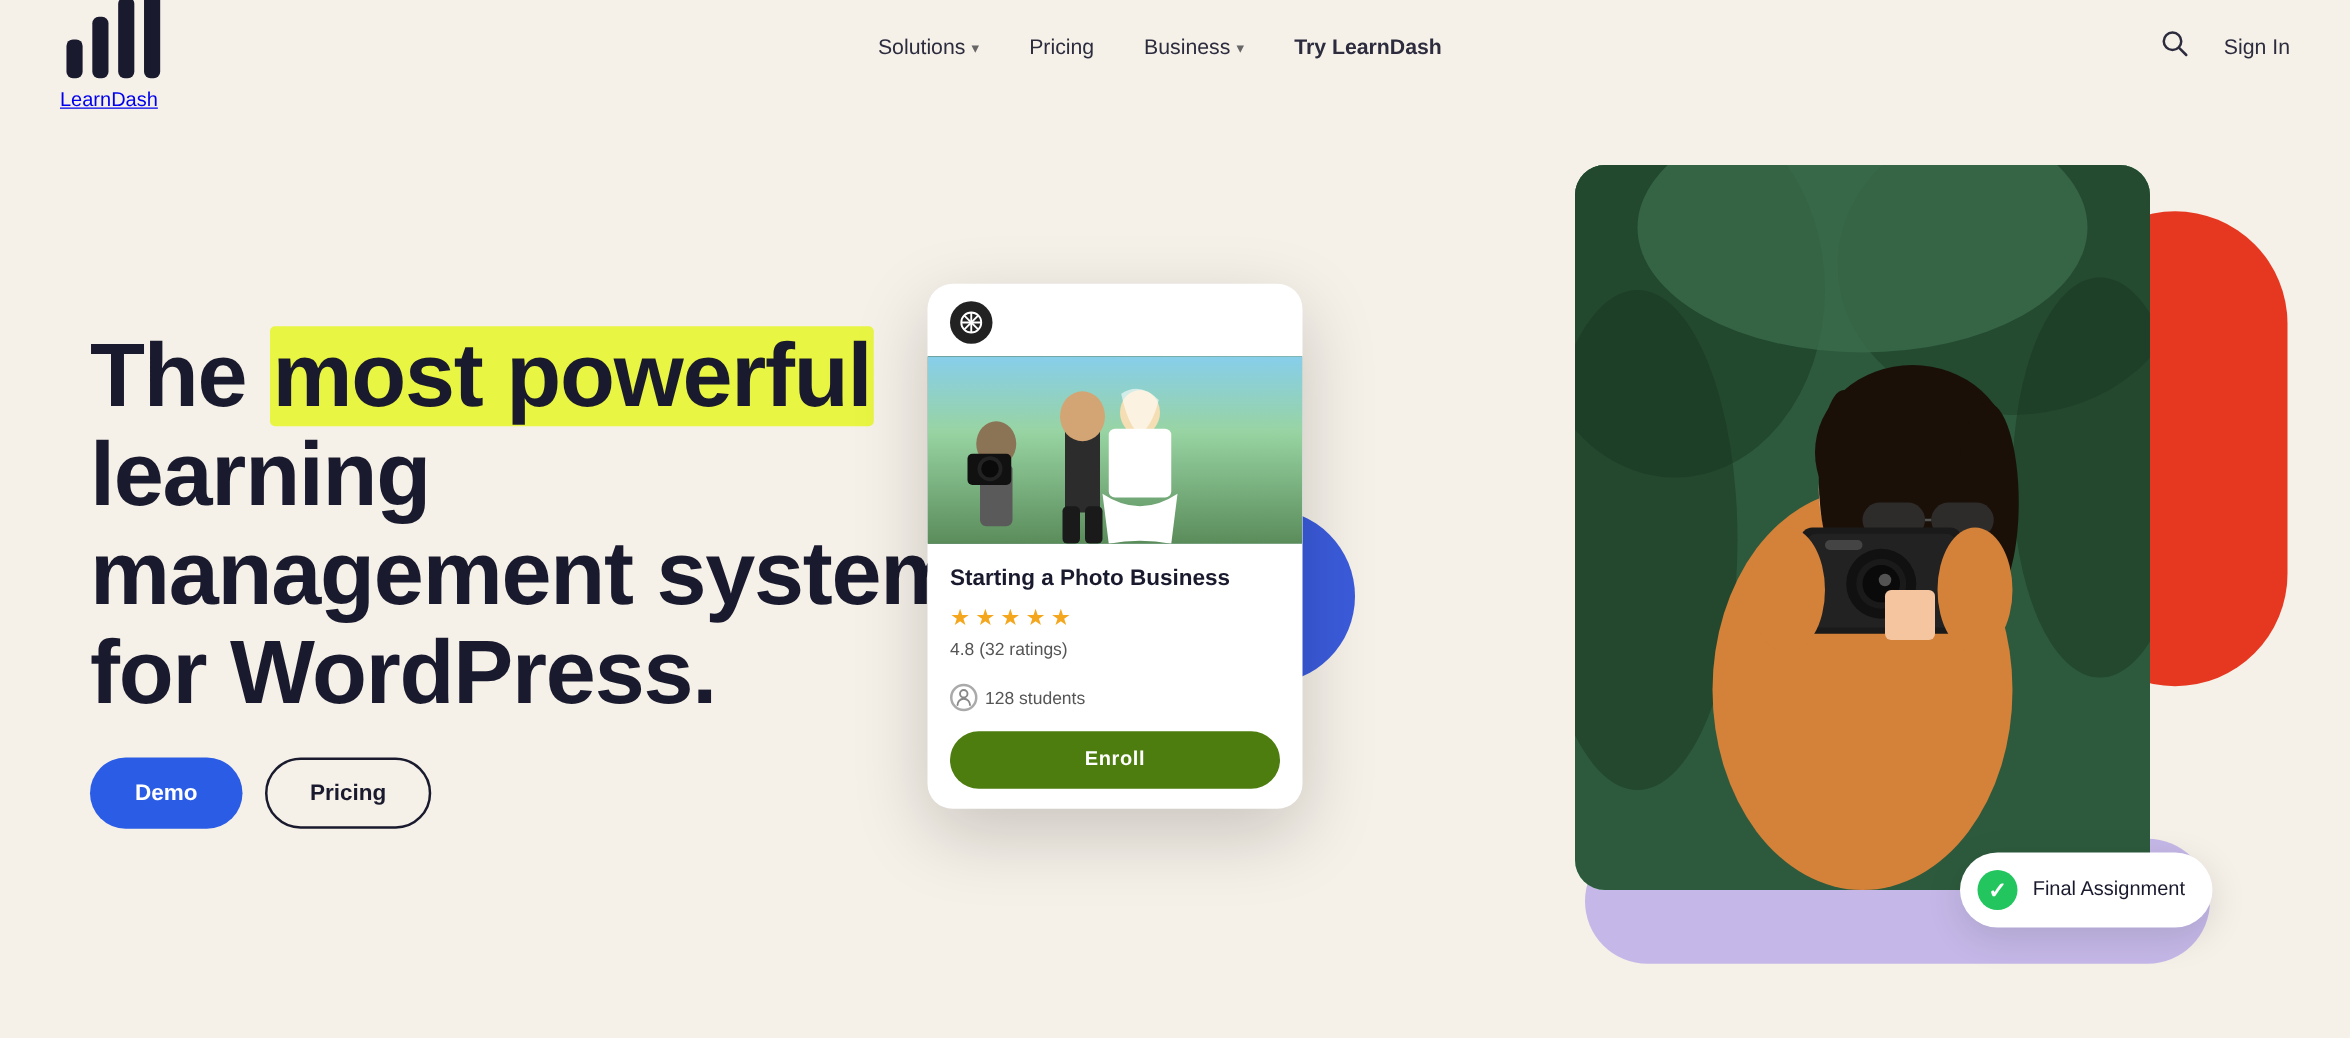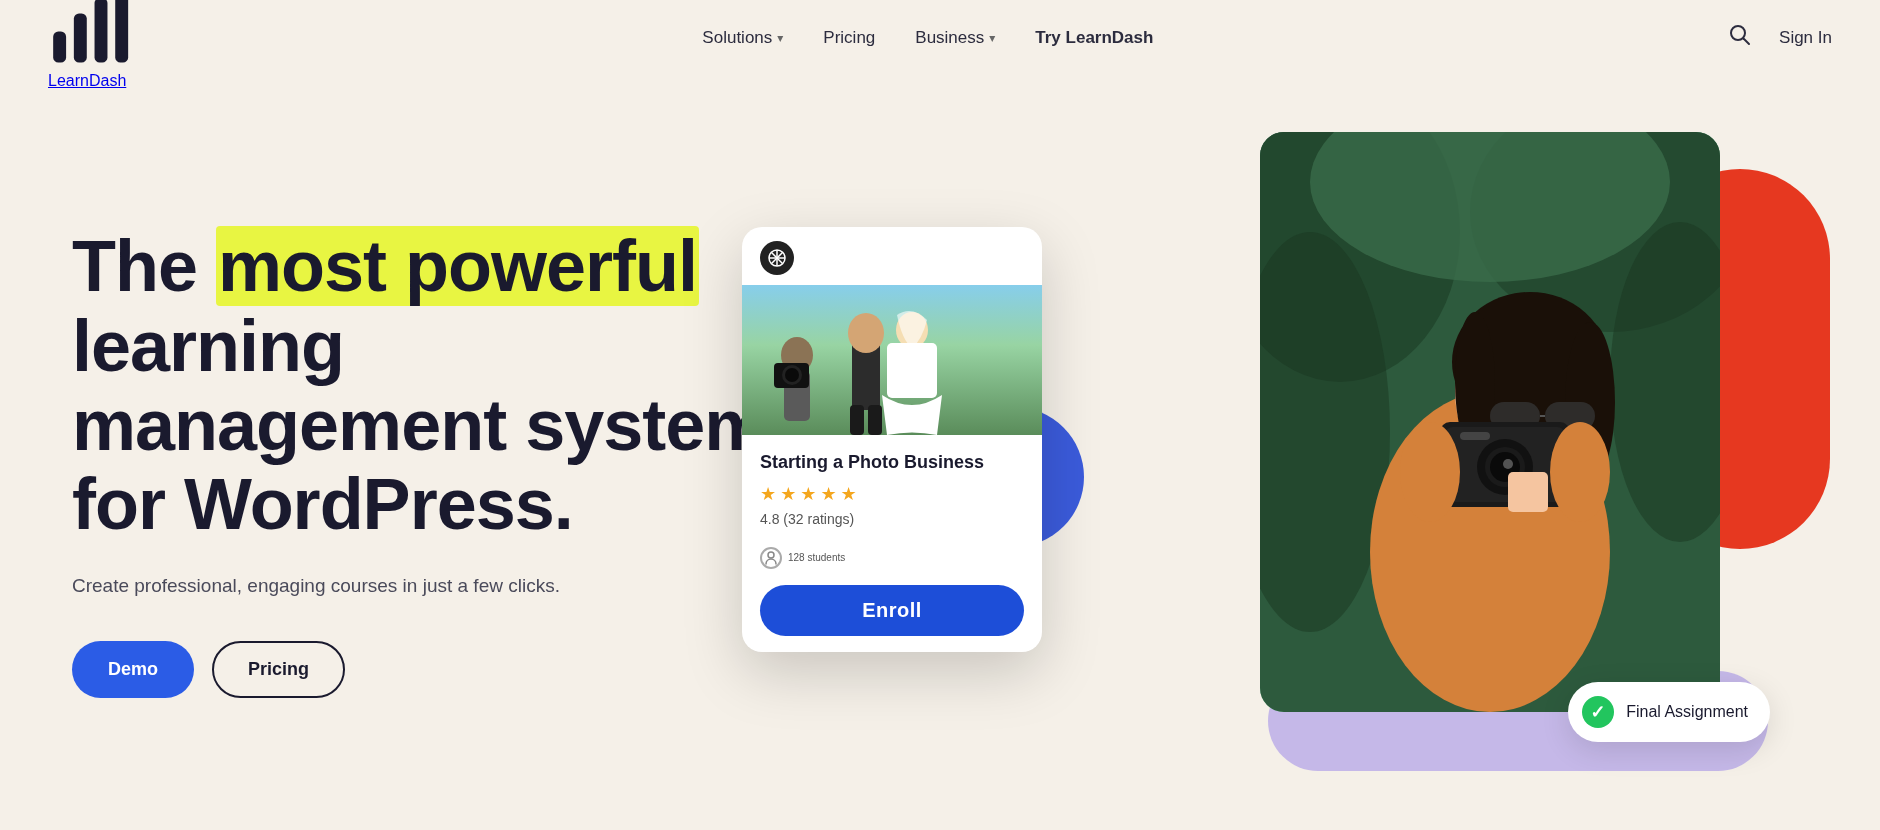--- a/index.html
+++ b/index.html
@@ -271,21 +271,21 @@
     .card-rating {
       font-size: 14px;
       color: #555;
       margin-bottom: 20px;
       display: flex;
       align-items: center;
       gap: 6px;
     }
 
     .card-students {
-      font-size: 10px;
+      font-size: 14px;
       color: #555;
       margin-bottom: 16px;
       display: flex;
       align-items: center;
       gap: 6px;
     }
 
     .students-icon {
       width: 22px;
       height: 22px;
@@ -293,26 +293,26 @@
       border: 2px solid #aaa;
       display: flex;
       align-items: center;
       justify-content: center;
       font-size: 12px;
       color: #aaa;
     }
 
     .btn-enroll {
       width: 100%;
-      background: #1d4ed8;
+      background: #4d7c0f;
       color: #fff;
       border: none;
       border-radius: 50px;
       padding: 14px;
-      font-size: 20px;
+      font-size: 16px;
       font-weight: 600;
       cursor: pointer;
       letter-spacing: 0.5px;
     }
 
     
     .final-badge {
       position: absolute;
       bottom: 12%;
       right: 50px;
@@ -388,21 +388,20 @@
     </a>
   </div>
 </nav>
 
 <div class="hero">
 
   <div class="hero-left">
     <h1 class="hero-title">
       <span>The </span><span class="highlight">most powerful</span><span> learning management system for WordPress.</span>
     </h1>
-    <p class="hero-subtitle">Create professional, engaging courses in just a few clicks.</p>
     <div class="hero-buttons">
       <button class="btn-demo">Demo</button>
       <button class="btn-pricing">Pricing</button>
     </div>
   </div>
 
   <div class="hero-right">
 
     <div class="blob-blue"></div>
     <div class="blob-red"></div>

